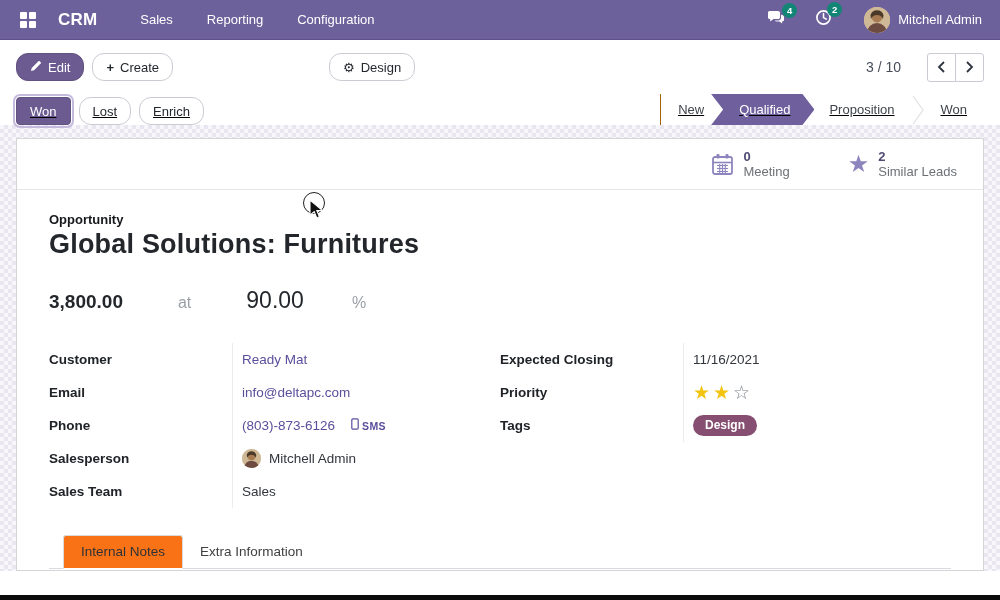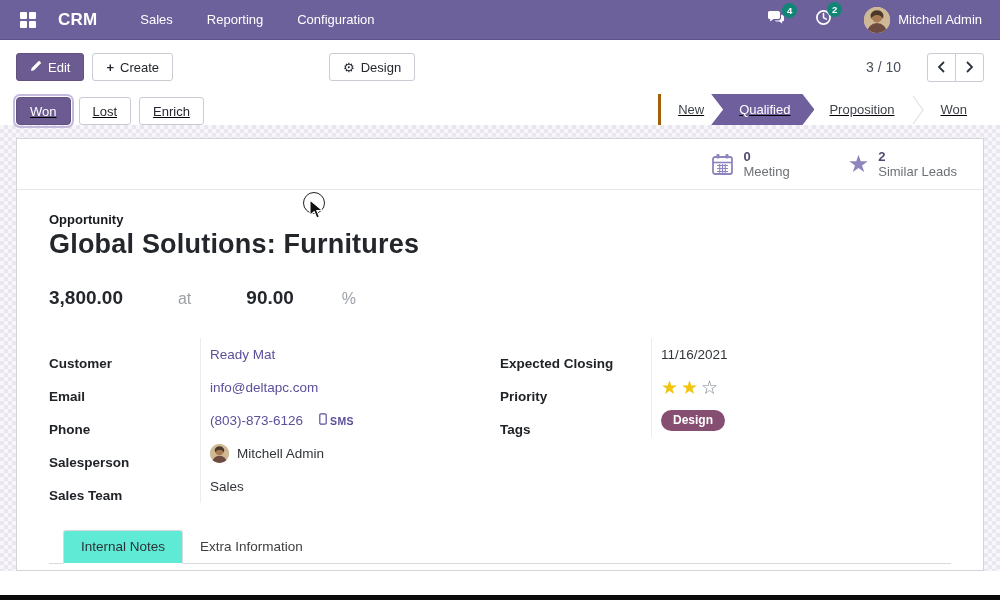--- a/index.html
+++ b/index.html
@@ -23,39 +23,39 @@
             margin:0 8px 0 18px; flex:none; }
   .user-name { font-size:13px; margin-right:6px; }
 
   
   .control-panel { background:#fff; padding:8px 16px 0; }
   .breadcrumb { font-size:17px; line-height:30px; color:#66696e; }
   .breadcrumb .bc-link { color:#564a92; cursor:pointer; }
   .bc-sep { color:#8a8d92; margin:0 4px; }
 
   .button-row { display:flex; align-items:center; margin-top:5px; height:28px; }
-  .btn { height:28px; font-size:13px; border-radius:3px; border:1px solid #c9ccd2;
+  .btn { height:28px; font-size:13px; border-radius:12px; border:1px solid #c9ccd2;
          background:#fff; color:#24282e; padding:0 13px; display:inline-flex;
          align-items:center; gap:6px; cursor:pointer; font-family:inherit; }
   .btn-primary { background:#6c5b90; border-color:#63527f; color:#fff; }
   .btn-edit { margin-right:8px; }
   .btn-action { margin-left:156px; }
   .gear-glyph { font-size:13px; line-height:1; }
   .pager { margin-left:auto; display:flex; align-items:center; }
   .pager-text { font-size:14px; color:#474e5a; margin-right:26px; }
   .pager-btn { width:29px; height:29px; background:#fff; border:1px solid #c9ccd2;
                display:flex; align-items:center; justify-content:center; cursor:pointer; }
   .pager-btn.prev { border-radius:3px 0 0 3px; }
   .pager-btn.next { border-radius:0 3px 3px 0; margin-left:-1px; }
 
   .status-row { display:flex; align-items:flex-end; margin-top:13px; height:31px;text-decoration:underline; }
   .status-btn { margin-right:8px; }
   .btn-won { outline:2px solid #c3bade; outline-offset:1px; border-radius:4px; }
   .stages { margin-left:auto; display:flex; align-items:stretch; height:31px;
-            border-left:3px solid #a16207; }
+            border-left:1px solid #a16207; }
   .stage { display:flex; align-items:center; padding:0 17px; font-size:13px; color:#3f444b;
            cursor:pointer; }
   .stage-sep { display:flex; align-items:center; }
   .stage.active { background:#6f5f9c; color:#fff; font-weight:normal;
       clip-path:polygon(0 0, calc(100% - 12px) 0, 100% 50%, calc(100% - 12px) 100%, 0 100%, 12px 50%);
       padding:0 24px 0 28px; margin:0 -2px 0 -10px; }
 
   
   .content { height:446px; padding:13px 16px 0;
       background-image:conic-gradient(#e9e6f0 25%, #f7f6fa 0 50%, #e9e6f0 0 75%, #f7f6fa 0);
@@ -69,44 +69,44 @@
   .stat-text { display:flex; flex-direction:column; line-height:1.18; }
   .stat-value { font-size:13px; font-weight:bold; color:#4f4a72; }
   .stat-label { font-size:13px; color:#6d7175; }
 
   .sheet-body { padding:22px 32px 0; }
   .record-type { font-size:13px; font-weight:bold; color:#17191c; }
   .record-title { font-size:27px; font-weight:bold; color:#23272c; margin-top:2px; letter-spacing:.2px; }
   .amount-row { margin-top:27px; display:flex; align-items:baseline;gap:43px; }
   .amount { font-size:19px; font-weight:bold; color:#23272c; }
   .at-label { font-size:16px; color:#9ba1a7; margin:0 12px; }
-  .probability { font-size:19px; font-weight:bold; color:#23272c; }
+  .probability { font-size:23px; font-weight:normal; color:#23272c; }
   .percent { font-size:16px; color:#9ba1a7; margin-left:5px; }
 
   .field-grid { margin-top:29px; display:grid; grid-template-columns:1fr 1fr; }
-  .field-row { display:flex; min-height:33px; align-items:flex-end; }
+  .field-row { display:flex; min-height:33px; align-items:center;gap:32px; }
   .field-label { width:151px; flex:none; font-size:13.5px; font-weight:bold; color:#202327; }
   .field-value { flex:1; border-left:1px solid #ececef; padding:4px 8px 4px 9px;
                  font-size:13.5px; color:#32363c; display:flex; align-items:center;
                  align-self:stretch; }
   .link { color:#5b4f9c; cursor:pointer; }
   .sms-wrap { margin-left:16px; display:inline-flex; align-items:center; gap:3px; cursor:pointer; }
   .sms-label { font-size:10.5px; font-weight:bold; color:#5b4f9c; letter-spacing:.3px; }
   .small-avatar { width:19px; height:19px; border-radius:50%; overflow:hidden; background:#d7c3a6;
                   margin-right:8px; flex:none; }
   .star { font-size:19px; line-height:1; margin-right:3px; }
   .star.filled { color:#f2c40f; }
   .star.empty { color:#7d8188; }
   .tag-pill { background:#864e70; color:#fff; font-size:12px; font-weight:bold;
               padding:3px 12px 4px; border-radius:12px; cursor:pointer; }
 
   .tabs-row { margin-top:27px; display:flex; align-items:flex-end; border-bottom:1px solid #d8dadd;
               padding-left:14px; }
   .tab { font-size:13.5px; padding:8px 17px 9px; cursor:pointer; }
-  .tab.active { color:#2e3237; background:#5eead4; border:1px solid #d8dadd; border-bottom:1px solid #fff;
+  .tab.active { color:#2e3237; background:#f97316; border:1px solid #d8dadd; border-bottom:1px solid #fff;
                 border-radius:3px 3px 0 0; margin-bottom:-1px; }
   .tab.inactive { color:#404040; }
 
   .bottom-bar { position:absolute; left:0; bottom:0; width:1000px; height:5px; background:#0b0b0b; }
 
   
   .click-circle { position:absolute; left:303px; top:192px; width:22px; height:22px;
                   border:1.6px solid #222; border-radius:50%; pointer-events:none; }
   .cursor-svg { position:absolute; left:309px; top:199px; pointer-events:none; }
 </style>

